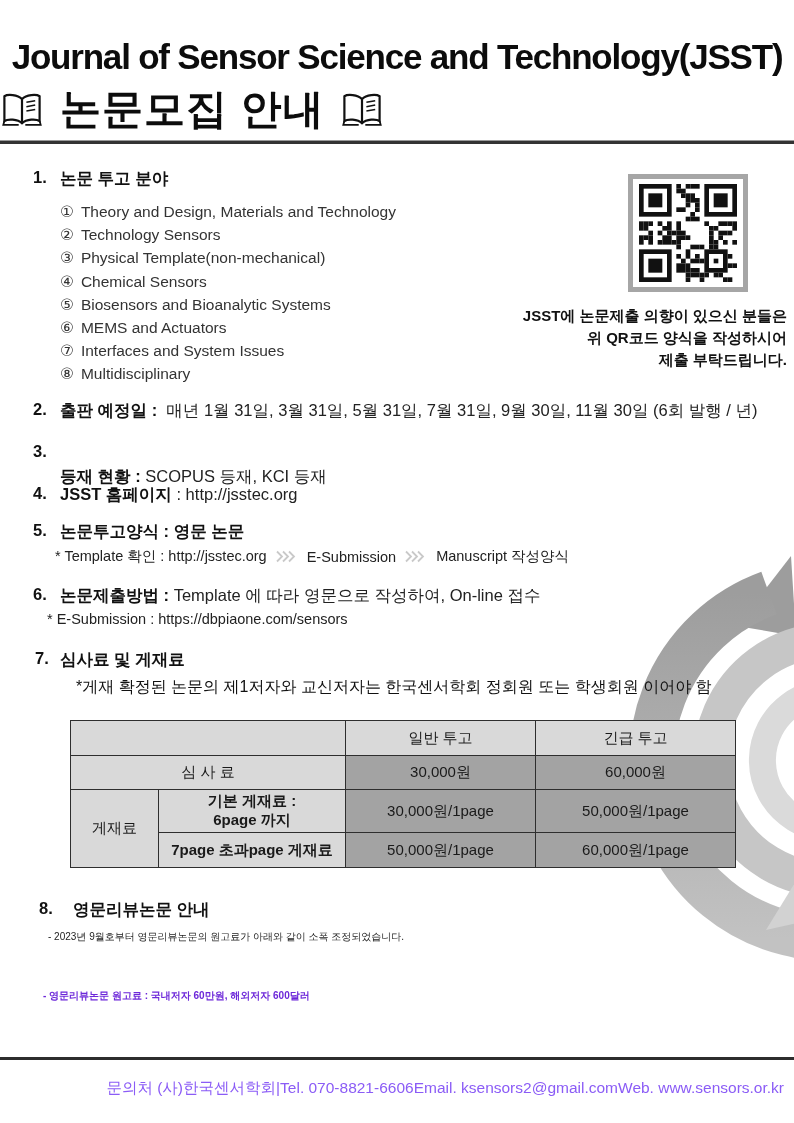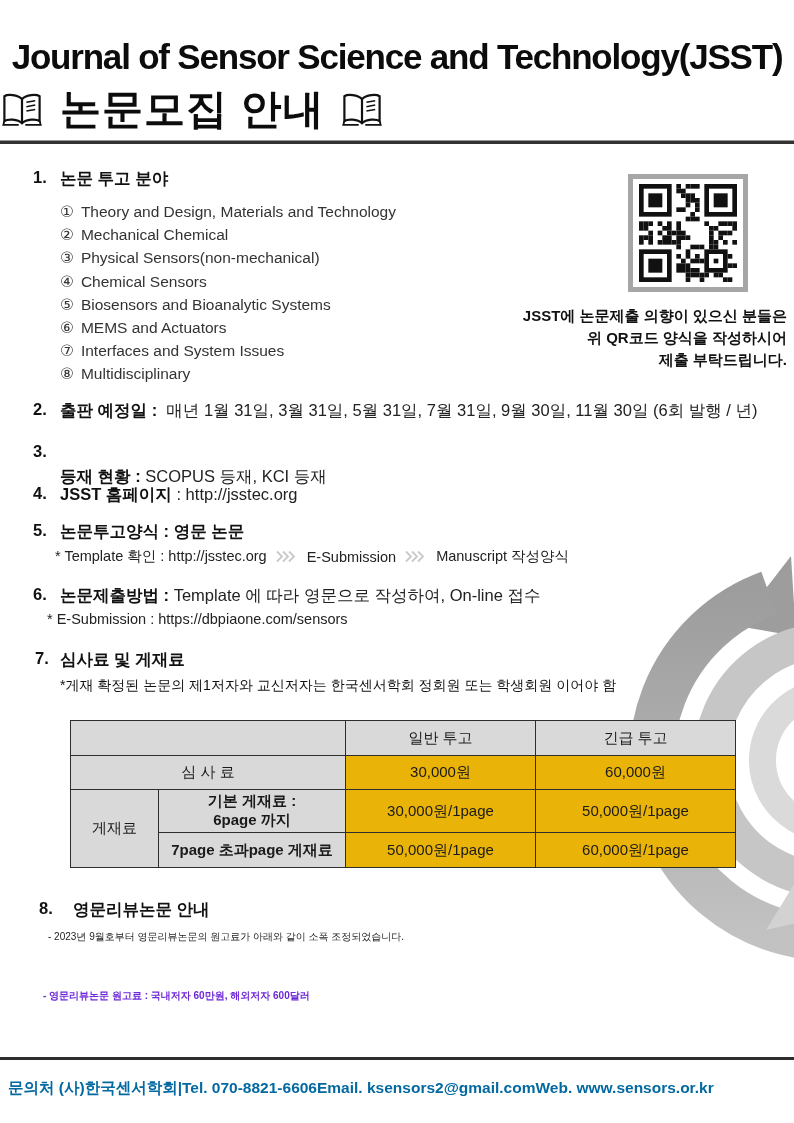--- a/index.html
+++ b/index.html
@@ -53,40 +53,40 @@
   .chev { width:24px; height:13px; flex:0 0 auto; }
 
   
   table.fee {
     position:absolute; top:720px; left:70px; width:665px;
     border-collapse:collapse; background:#fff; table-layout:fixed;
     font-size:15px; color:#1a1a1a; z-index:2;
   }
   table.fee td {
     border:1.6px solid #2e2e2e; text-align:center; vertical-align:middle;
-    padding:2px 4px; background:#eab308;
+    padding:2px 4px; background:#a3a3a3;
   }
   table.fee td.g { background:#d9d9d9; }
   table.fee td.b { font-weight:700; }
   tr.hrow td { height:35px; }
   tr.r2 td { height:34px; }
   tr.r3 td { height:41px; }
   tr.r4 td { height:35px; }
 
   
   .s8line { position:absolute; font-size:10px; color:#222; white-space:nowrap; }
   .s8line.bold { font-weight:700; color:#6d28d9; }
 
   
   .rule-bottom { position:absolute; top:1057px; left:0; width:100%; height:0;
     border-top:3px solid #2d2d2d; }
   .footer-row {
     position:absolute; top:1078px; left:8px; right:10px;
-    display:flex; justify-content:flex-start; align-items:baseline;
-    font-size:15.5px; font-weight:700; color:#0369a1; white-space:nowrap;
+    display:flex; justify-content:flex-end; align-items:baseline;
+    font-size:15.5px; font-weight:400; color:#8b5cf6; white-space:nowrap;
   }
 </style>
 </head>
 <body>
 
 <div class="page">
 
   <svg class="layer swirl" viewBox="0 0 794 1123" aria-hidden="true">
     <defs>
       <linearGradient id="swgrad" x1="0" y1="0" x2="0" y2="1">
@@ -118,22 +118,22 @@
         <path d="M24 9 L32 7.5 M24 13 L32 11.5 M24 17 L32 15.5" stroke="#111" stroke-width="1.4" fill="none"></path>
         <path d="M4 26 L3 29.5 L17 29.5 M36 26 L37 29.5 L23 29.5" stroke="#111" stroke-width="1.6" fill="none"></path>
       </svg>
     </div>
     <div class="rule-top"></div>
 
     <span class="secno" style="top:168px; left:33px;">1.</span>
     <span class="sechead" style="top:168px; left:60px;">논문 투고 분야</span>
     <ul class="topiclist">
       <li><span class="mk">①</span><span>Theory and Design, Materials and Technology</span></li>
-      <li><span class="mk">②</span><span>Mechanical Chemical</span></li>
-      <li><span class="mk">③</span><span>Physical Sensors(non-mechanical)</span></li>
+      <li><span class="mk">②</span><span>Technology Sensors</span></li>
+      <li><span class="mk">③</span><span>Physical Template(non-mechanical)</span></li>
       <li><span class="mk">④</span><span>Chemical Sensors</span></li>
       <li><span class="mk">⑤</span><span>Biosensors and Bioanalytic Systems</span></li>
       <li><span class="mk">⑥</span><span>MEMS and Actuators</span></li>
       <li><span class="mk">⑦</span><span>Interfaces and System Issues</span></li>
       <li><span class="mk">⑧</span><span>Multidisciplinary</span></li>
     </ul>
 
     <div class="qr-frame">
       <svg id="qr-svg" viewBox="0 0 96 96">
           <rect x="0" y="0" width="32" height="32" fill="#111"></rect>
@@ -287,21 +287,21 @@
     </div>
 
     <span class="secno" style="top:585px; left:33px;">6.</span>
     <span class="sechead" style="top:585px; left:60px;"><span>논문제출방법 :</span> <span class="reg">Template 에 따라 영문으로 작성하여, On-line 접수</span></span>
     <div class="subline" style="top:611px; left:47px;">
         <span>* E-Submission : https://dbpiaone.com/sensors</span>
       </div>
 
     <span class="secno" style="top:649px; left:35px;">7.</span>
     <span class="sechead" style="top:649px; left:60px;">심사료 및 게재료</span>
-    <span class="sechead reg" style="top:677px; left:60px; font-weight:400; font-size:14px;">*게재 확정된 논문의 제1저자와 교신저자는 한국센서학회 정회원 또는 학생회원 이어야 함</span>
+    <span class="sechead reg" style="top:677px; left:76px; font-weight:400; font-size:16px;">*게재 확정된 논문의 제1저자와 교신저자는 한국센서학회 정회원 또는 학생회원 이어야 함</span>
 
     <table class="fee">
       <colgroup>
           <col style="width:88px">
           <col style="width:187px">
           <col style="width:190px">
           <col style="width:200px">
         </colgroup>
       <tbody>
           <tr class="hrow">

